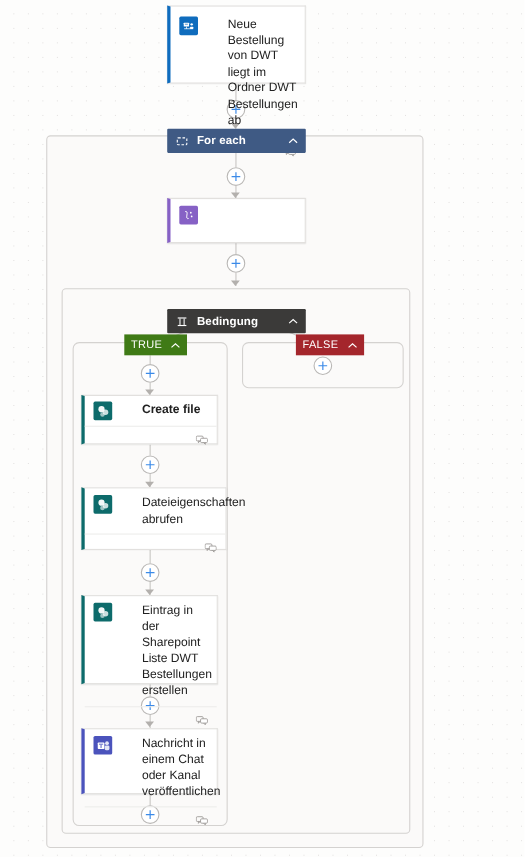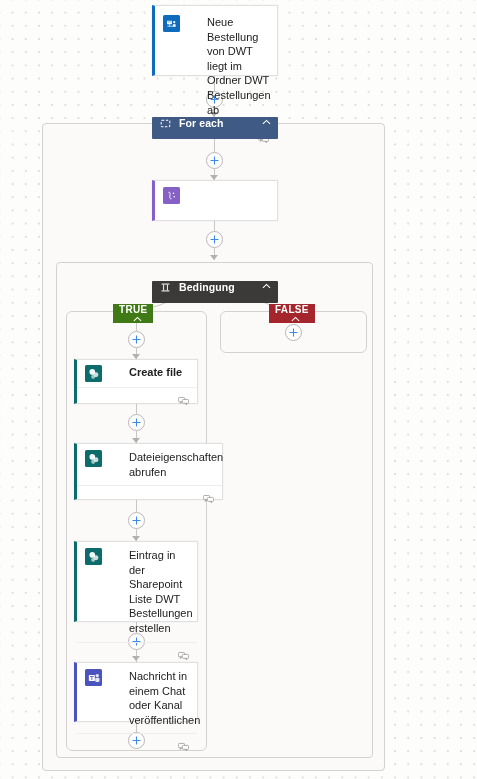--- a/index.html
+++ b/index.html
@@ -30,21 +30,21 @@
     position: absolute;
     background: transparent;
     border: 1px solid #d4d2d0;
     border-radius: 6px;
   }
 
   
   .scope-header {
     position: absolute;
     display: flex;
-    align-items: flex-start;
+    align-items: center;
     height: 22px;
     padding: 0 7px;
     color: #ffffff;
     font-size: 10.5px;
     font-weight: bold;
     letter-spacing: .1px;
     border-radius: 1px;
     z-index: 6;
   }
   .scope-header .sh-icon {
@@ -63,24 +63,23 @@
 
   
   .branch-pill {
     position: absolute;
     display: flex;
     align-items: center;
     height: 19px;
     padding: 0 6px;
     color: #ffffff;
     font-size: 10px;
-    font-weight: bold;
+    font-weight: normal;
     letter-spacing: .3px;
     z-index: 7;
-    flex-direction: column;
   }
   .branch-pill .bp-chev {
     margin-left: 8px;
     width: 9px; height: 9px;
     display: flex; align-items: center; justify-content: center;
   }
 
   
   .card {
     position: absolute;
@@ -307,21 +306,21 @@
         <svg width="11" height="10" viewBox="0 0 14 12" aria-hidden="true">
           <rect x="0.5" y="1.5" width="8" height="5.5" rx="1.3" fill="none" stroke="#9b9896" stroke-width="1"></rect>
           <path d="M3 7 L3 9.2 L5 7" fill="none" stroke="#9b9896" stroke-width="1"></path>
           <rect x="5.5" y="4" width="8" height="5" rx="1.3" fill="#ffffff" stroke="#9b9896" stroke-width="1"></rect>
           <path d="M11 9 L11 11 L9 9" fill="none" stroke="#9b9896" stroke-width="1"></path>
         </svg>
       </span>
     </div>
   </div>
 
-  <div class="card" style="left:74px; top:443px; width:149px; height:57px; border-left-color:#0d6b6b;">
+  <div class="card" style="left:74px; top:443px; width:132px; height:57px; border-left-color:#0d6b6b;">
     <div class="card-main" style="padding:6px 8px;">
       <span class="card-ico" style="background:#0d6b6b;">
         <svg width="12" height="12" viewBox="0 0 14 14" aria-hidden="true">
           <circle cx="5" cy="4.6" r="3.3" fill="#ffffff" opacity="0.95"></circle>
           <circle cx="9.3" cy="8" r="2.9" fill="#ffffff" opacity="0.78"></circle>
           <circle cx="6" cy="10.3" r="2.4" fill="#ffffff" opacity="0.6"></circle>
         </svg>
       </span>
       <span class="card-title">Dateieigenschaften abrufen</span>
     </div>

